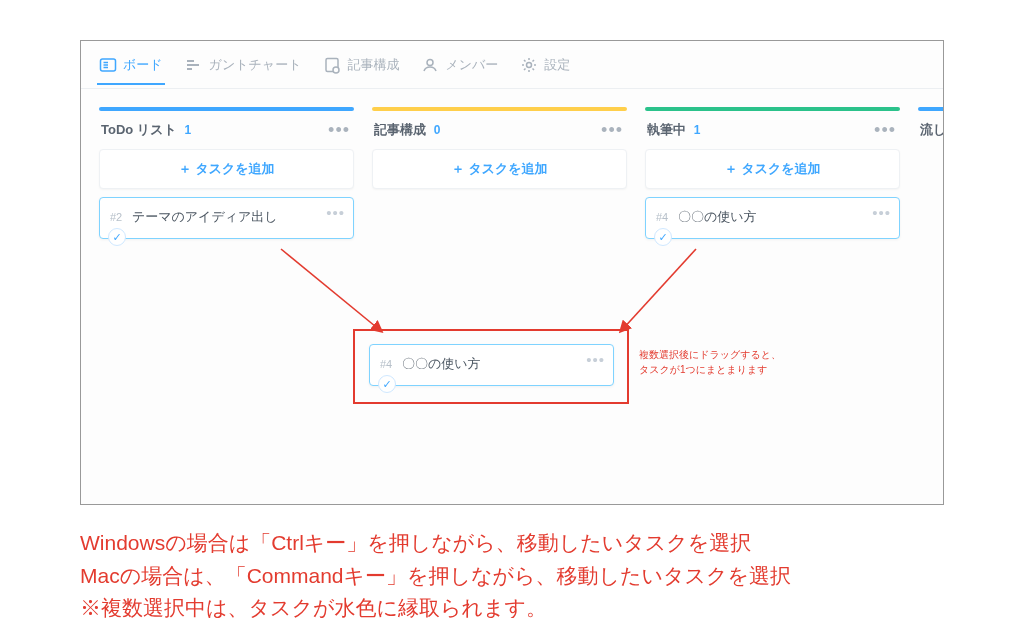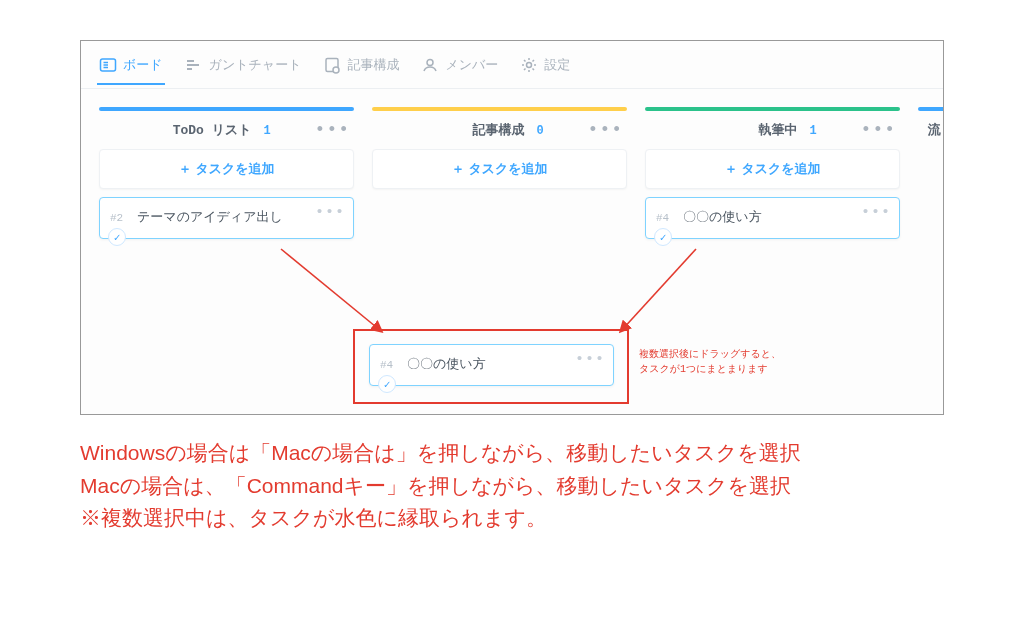--- a/index.html
+++ b/index.html
@@ -6,24 +6,23 @@
   body {
     font-family: "Hiragino Kaku Gothic Pro", "Meiryo", sans-serif;
     background: #fff;
     font-size: 13px;
     color: #333;
   }
   .wrap { padding: 40px 80px 20px 80px; }
   .frame {
     border: 1px solid #999;
     background: #fdfdfd;
-    height: 375px;
+    height: 465px;
     overflow: hidden;
     position: relative;
-    font-family: Liberation Mono, monospace;
   }
   
   .tabs {
     display: flex;
     align-items: center;
     gap: 22px;
     padding: 10px 18px 0 18px;
     border-bottom: 1px solid #eceff2;
     height: 48px;
   }
@@ -62,23 +61,22 @@
     flex: 0 0 255px;
     display: flex;
     flex-direction: column;
     gap: 8px;
     position: relative;
   }
   .colbar { height: 4px; border-radius: 2px; width: 100%; }
   .colhead {
     display: flex;
     align-items: center;
-    justify-content: flex-end;
+    justify-content: space-between;
     padding: 2px 4px 2px 2px;
-    gap: 44px;
   }
   .coltitle { font-size: 13px; color: #5a6470; font-weight: 600; }
   .colcount { color: #3fa7ff; margin-left: 4px; font-weight: 600; font-size: 12px; }
   .menu-dots { color: #aab3bd; font-size: 18px; letter-spacing: 1px; cursor: pointer; line-height: 8px; }
   .addtask {
     background: #fff;
     border: 1px solid #eef1f4;
     border-radius: 4px;
     box-shadow: 0 1px 2px rgba(0,0,0,0.04);
     text-align: center;
@@ -307,17 +305,17 @@
 
       <div class="annot-text" style="left:558px; top:258px;">
         <div>複数選択後にドラッグすると、</div>
         <div>タスクが1つにまとまります</div>
       </div>
 
     </div>
   </div>
 
   <div class="caption">
-    <div>Windowsの場合は「Macの場合は」を押しながら、移動したいタスクを選択</div>
+    <div>Windowsの場合は「Ctrlキー」を押しながら、移動したいタスクを選択</div>
     <div>Macの場合は、「Commandキー」を押しながら、移動したいタスクを選択</div>
     <div>※複数選択中は、タスクが水色に縁取られます。</div>
   </div>
 </div>
 
 </body></html>

